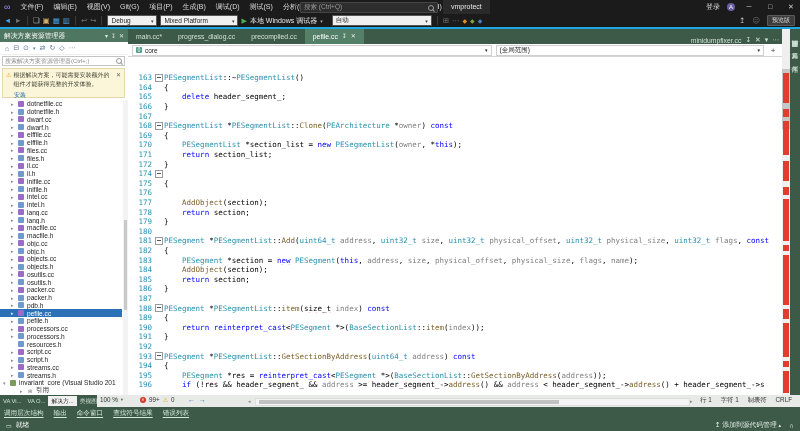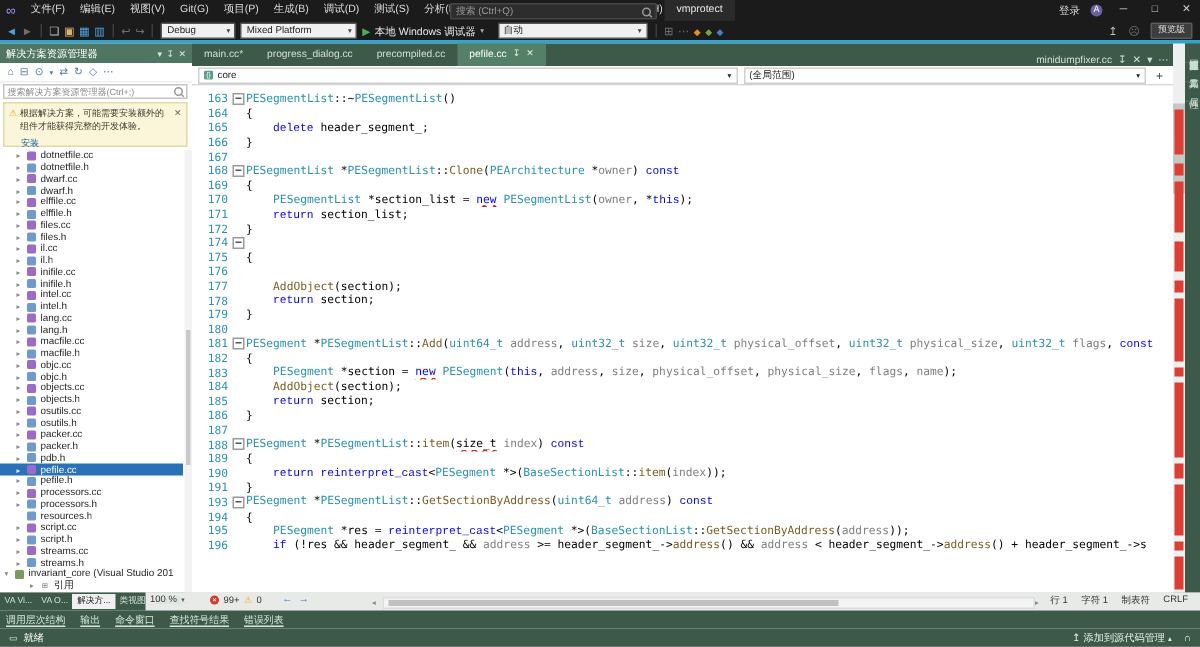--- a/index.html
+++ b/index.html
@@ -75,28 +75,28 @@
   .tabwell-right{margin-left:auto;display:flex;align-items:center;gap:4px;padding-right:3px;color:#cfe0d5;}
   .navbar{position:absolute;left:0;top:15px;width:654px;height:13px;background:#fff;border-bottom:1px solid #d4d4d4;
           display:flex;align-items:center;gap:4px;padding:0 4px;box-sizing:border-box;}
   .nav-combo{flex:1;height:9px;border:1px solid #cfcfcf;display:flex;align-items:center;font-size:6.5px;
              color:#222;padding:0 3px;gap:3px;justify-content:space-between;}
   .nav-combo .lbl{display:flex;align-items:center;gap:3px;white-space:nowrap;overflow:hidden;}
   .scope-ic{width:6px;height:6px;background:#58a08a;border-radius:1px;color:#fff;font-size:4.5px;
             line-height:6px;text-align:center;}
   .nav-plus{width:10px;text-align:center;color:#444;font-size:8px;}
   .codearea{position:absolute;left:0;top:28px;width:654px;height:338px;background:#fff;overflow:hidden;
-            font-family:"DejaVu Sans Mono",monospace;font-size:7.5px;padding-top:4px;box-sizing:border-box;}
+            font-family:"DejaVu Sans Mono",monospace;font-size:7.5px;padding-top:16px;box-sizing:border-box;}
   .cl{height:9.6px;display:flex;align-items:center;white-space:pre;}
   .ln{width:24px;text-align:right;color:#2b91af;flex:none;}
   .fold{width:12px;flex:none;position:relative;height:9.6px;}
   .fbox{position:absolute;left:3px;top:1px;width:6px;height:6px;border:1px solid #9a9a9a;background:#fff;}
   .fbox::after{content:"";position:absolute;left:1px;right:1px;top:2px;height:1px;background:#555;}
   .ct{flex:1;overflow:hidden;}
-  .c-t{color:#2b91af;} .c-k{color:#0000ff;font-family:Liberation Mono, monospace;} .c-f{color:#795e26;} .c-p{color:#808080;} .c-n{color:#000;}
+  .c-t{color:#2b91af;} .c-k{color:#0000ff;} .c-f{color:#795e26;} .c-p{color:#808080;} .c-n{color:#000;}
   .c-e{color:#0000ff;text-decoration:underline wavy #e51400;text-decoration-thickness:1px;text-underline-offset:1px;}
   .c-s{color:#000;text-decoration:underline wavy #e51400;text-decoration-thickness:1px;text-underline-offset:1px;}
   
   .vscroll{position:absolute;left:782px;top:0;width:8px;height:366px;background:#efefef;}
   .vmark{position:absolute;left:1px;width:6px;background:#e03c31;}
   .vthumb{position:absolute;left:0;width:8px;height:60px;top:40px;background:rgba(80,80,80,.25);}
   .rightstrip{position:absolute;left:790px;top:0;width:10px;height:366px;background:#3d5948;}
   .vtab{writing-mode:vertical-rl;color:#cfe0d5;font-size:6.3px;padding:6px 0 6px 0;margin:0 auto;
         text-align:left;white-space:nowrap;display:block;border-bottom:1px solid #4c6b59;width:10px;
         box-sizing:border-box;line-height:10px;}
@@ -499,20 +499,21 @@
           <div class="cl"><span class="ln">182</span><span class="fold"></span><span class="ct"><span class="c-n">{</span></span></div>
           <div class="cl"><span class="ln">183</span><span class="fold"></span><span class="ct"><span class="c-n">    </span><span class="c-t">PESegment</span><span class="c-n"> *section = </span><span class="c-e">new</span><span class="c-n"> </span><span class="c-t">PESegment</span><span class="c-n">(</span><span class="c-k">this</span><span class="c-n">, </span><span class="c-p">address</span><span class="c-n">, </span><span class="c-p">size</span><span class="c-n">, </span><span class="c-p">physical_offset</span><span class="c-n">, </span><span class="c-p">physical_size</span><span class="c-n">, </span><span class="c-p">flags</span><span class="c-n">, </span><span class="c-p">name</span><span class="c-n">);</span></span></div>
           <div class="cl"><span class="ln">184</span><span class="fold"></span><span class="ct"><span class="c-n">    </span><span class="c-f">AddObject</span><span class="c-n">(section);</span></span></div>
           <div class="cl"><span class="ln">185</span><span class="fold"></span><span class="ct"><span class="c-n">    </span><span class="c-k">return</span><span class="c-n"> section;</span></span></div>
           <div class="cl"><span class="ln">186</span><span class="fold"></span><span class="ct"><span class="c-n">}</span></span></div>
           <div class="cl"><span class="ln">187</span><span class="fold"></span><span class="ct"></span></div>
           <div class="cl"><span class="ln">188</span><span class="fold"><span class="fbox"></span></span><span class="ct"><span class="c-t">PESegment</span><span class="c-n"> *</span><span class="c-t">PESegmentList</span><span class="c-n">::</span><span class="c-f">item</span><span class="c-n">(</span><span class="c-s">size_t</span><span class="c-n"> </span><span class="c-p">index</span><span class="c-n">) </span><span class="c-k">const</span></span></div>
           <div class="cl"><span class="ln">189</span><span class="fold"></span><span class="ct"><span class="c-n">{</span></span></div>
           <div class="cl"><span class="ln">190</span><span class="fold"></span><span class="ct"><span class="c-n">    </span><span class="c-k">return</span><span class="c-n"> </span><span class="c-k">reinterpret_cast</span><span class="c-n">&lt;</span><span class="c-t">PESegment</span><span class="c-n"> *&gt;(</span><span class="c-t">BaseSectionList</span><span class="c-n">::</span><span class="c-f">item</span><span class="c-n">(</span><span class="c-p">index</span><span class="c-n">));</span></span></div>
           <div class="cl"><span class="ln">191</span><span class="fold"></span><span class="ct"><span class="c-n">}</span></span></div>
+          <div class="cl"><span class="ln">192</span><span class="fold"></span><span class="ct"></span></div>
           <div class="cl"><span class="ln">193</span><span class="fold"><span class="fbox"></span></span><span class="ct"><span class="c-t">PESegment</span><span class="c-n"> *</span><span class="c-t">PESegmentList</span><span class="c-n">::</span><span class="c-f">GetSectionByAddress</span><span class="c-n">(</span><span class="c-t">uint64_t</span><span class="c-n"> </span><span class="c-p">address</span><span class="c-n">) </span><span class="c-k">const</span></span></div>
           <div class="cl"><span class="ln">194</span><span class="fold"></span><span class="ct"><span class="c-n">{</span></span></div>
           <div class="cl"><span class="ln">195</span><span class="fold"></span><span class="ct"><span class="c-n">    </span><span class="c-t">PESegment</span><span class="c-n"> *res = </span><span class="c-k">reinterpret_cast</span><span class="c-n">&lt;</span><span class="c-t">PESegment</span><span class="c-n"> *&gt;(</span><span class="c-t">BaseSectionList</span><span class="c-n">::</span><span class="c-f">GetSectionByAddress</span><span class="c-n">(</span><span class="c-p">address</span><span class="c-n">));</span></span></div>
           <div class="cl"><span class="ln">196</span><span class="fold"></span><span class="ct"><span class="c-n">    </span><span class="c-k">if</span><span class="c-n"> (!res &amp;&amp; header_segment_ &amp;&amp; </span><span class="c-p">address</span><span class="c-n"> &gt;= header_segment_-&gt;</span><span class="c-f">address</span><span class="c-n">() &amp;&amp; </span><span class="c-p">address</span><span class="c-n"> &lt; header_segment_-&gt;</span><span class="c-f">address</span><span class="c-n">() + header_segment_-&gt;s</span></span></div>
         </div>
     </div>
 
     <div class="vscroll">
       <div class="vthumb"></div>
     <div class="vmark" style="top: 44px; height: 30px;"></div>

